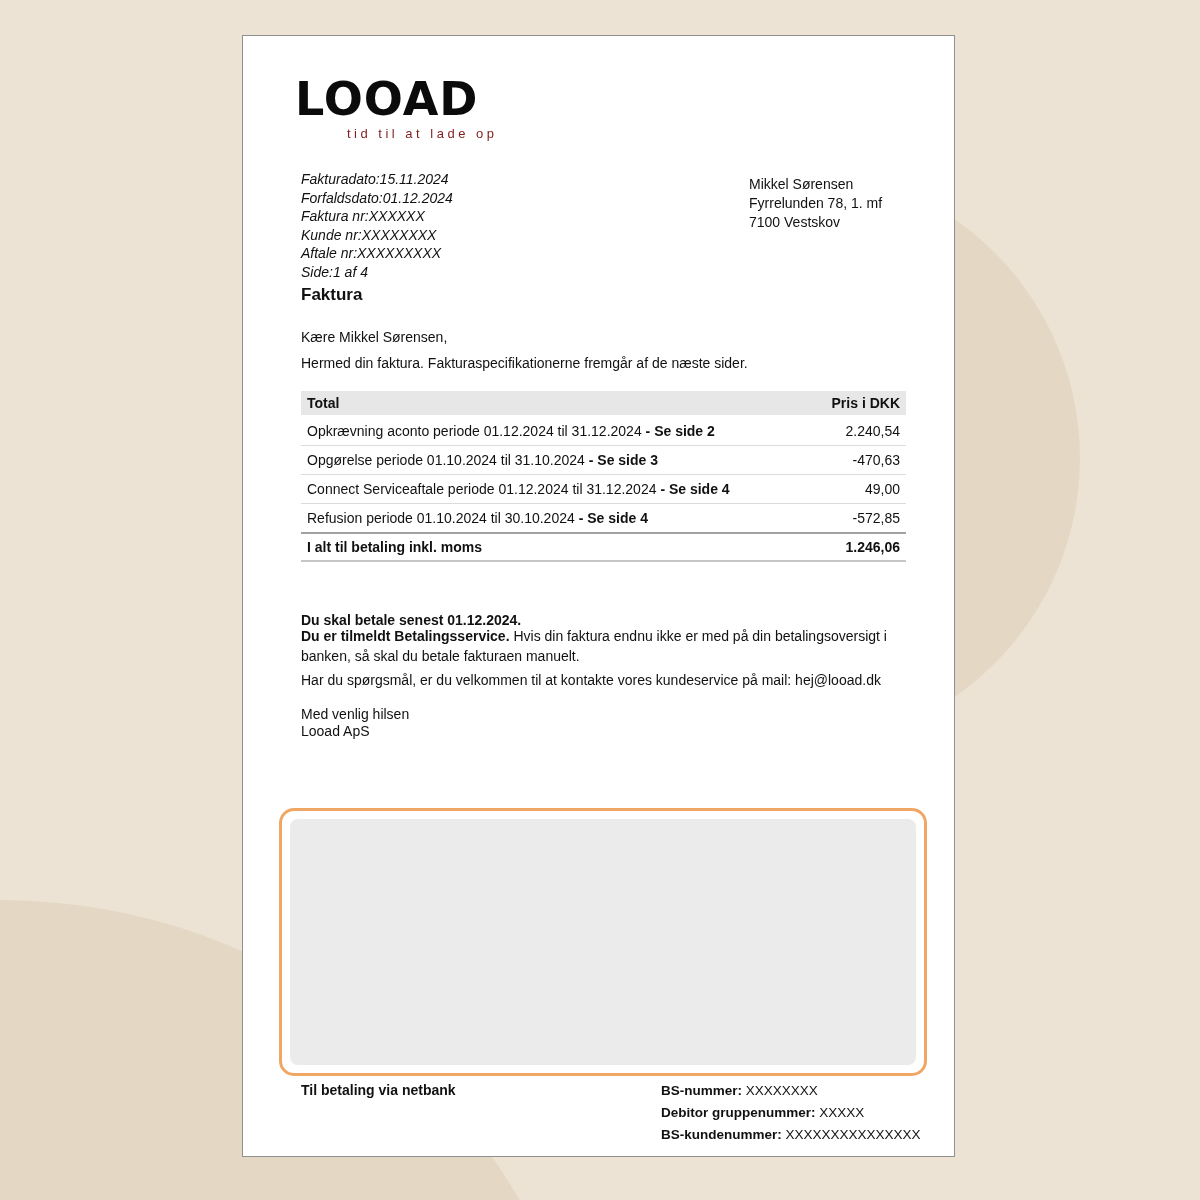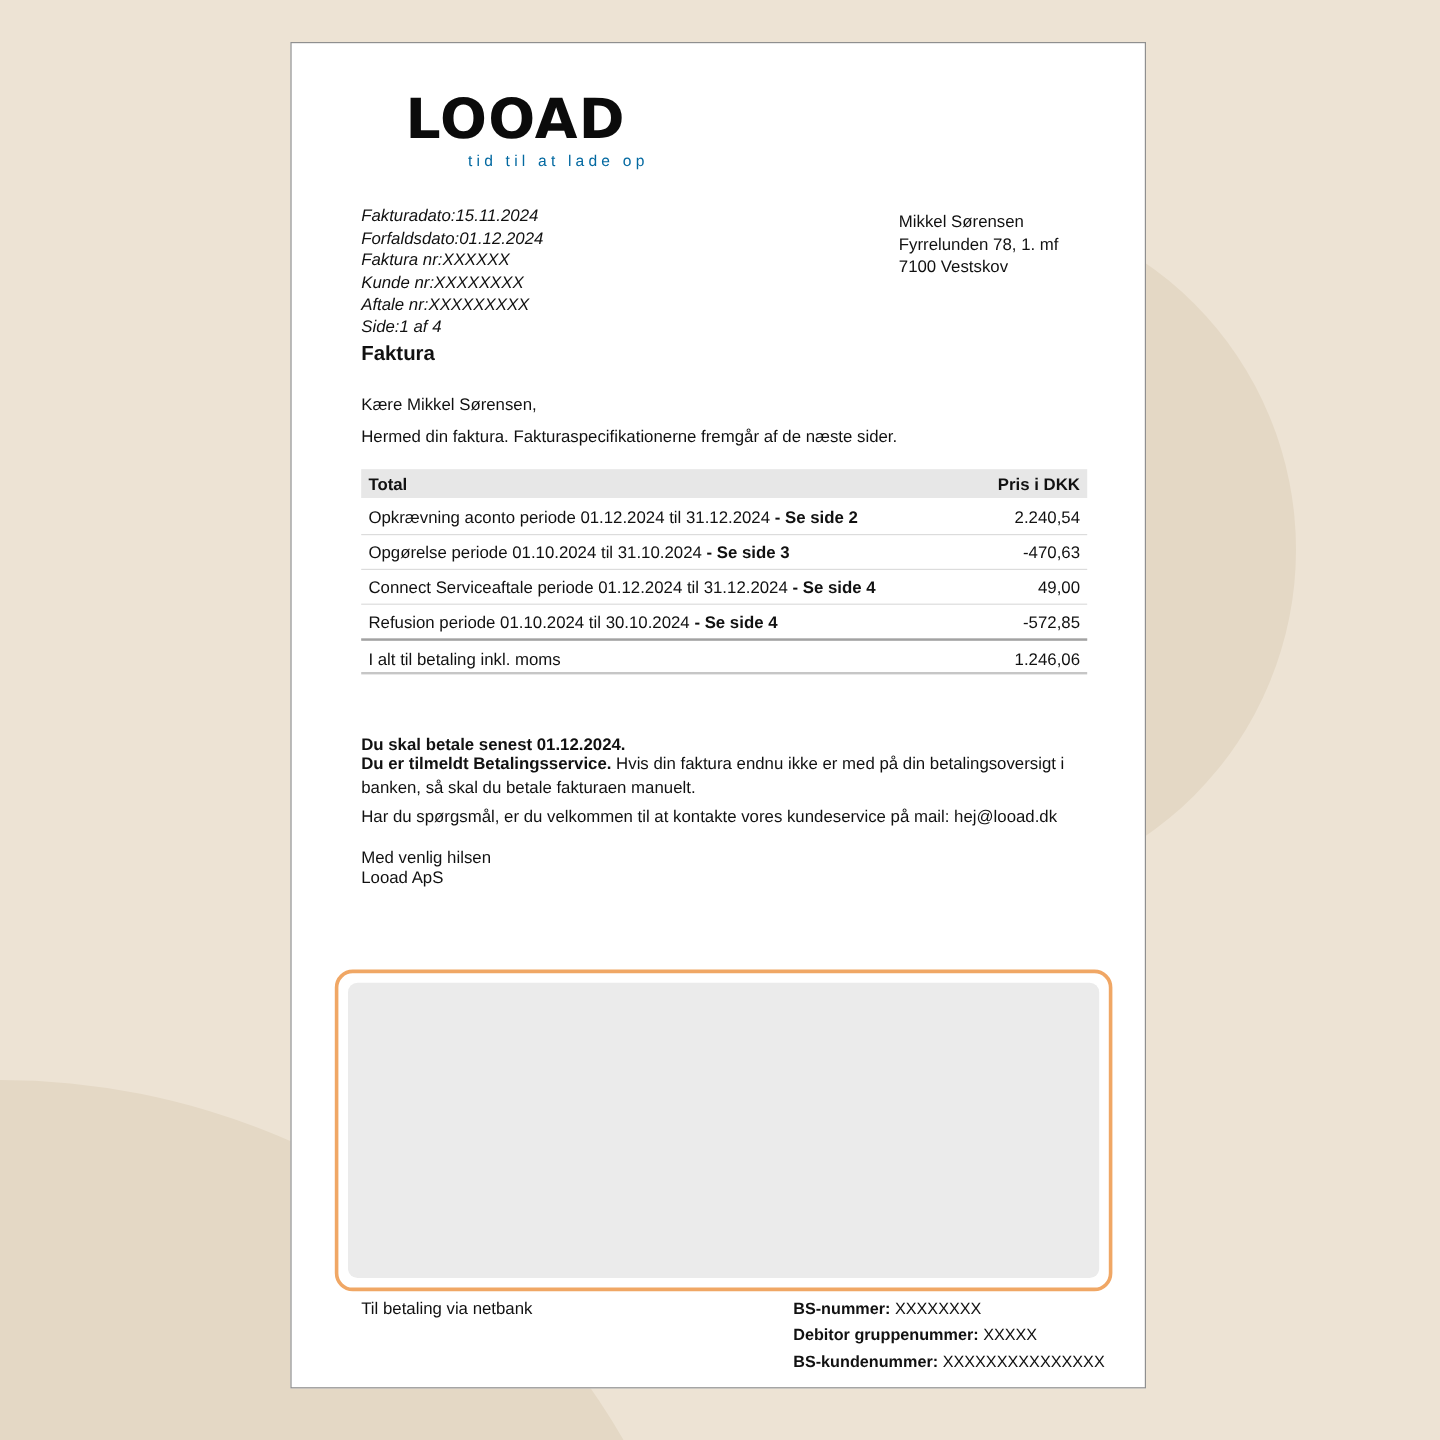--- a/index.html
+++ b/index.html
@@ -25,29 +25,29 @@
   
   .page {
     position: absolute; left: 242px; top: 35px;
     width: 713px; height: 1122px;
     background: #FFFFFF;
     border: 1.5px solid #8F8F8F;
     z-index: 1;
   }
 
   
-  .logo-block { position: absolute; left: 52px; top: 38px; margin-left: 43px; }
+  .logo-block { position: absolute; left: 52px; top: 38px; }
   .logo-text {
     font-family: "DejaVu Sans", sans-serif;
     font-weight: 800; font-size: 46px; line-height: 50px;
     letter-spacing: 1px; color: #0b0b0b;
   }
   .logo-tagline {
     margin-left: 52px; margin-top: 2px;
-    font-size: 13px; letter-spacing: 3.5px; color: #0369a1;
+    font-size: 13px; letter-spacing: 3.5px; color: #7f1d1d;
   }
 
   
   .meta-block { position: absolute; left: 58px; top: 134px; width: 210px; font-size: 14px; }
   .meta-row { display: flex; line-height: 18.6px; font-style: italic; }
 
   
   .recipient { position: absolute; left: 458px; top: 139px; font-size: 14px; line-height: 19px; margin-left: 48px; }
 
   .doc-title { position: absolute; left: 58px; top: 249px; font-size: 17px; font-weight: bold; }
@@ -61,22 +61,22 @@
     background: #E7E7E7; font-weight: bold;
     padding: 4px 6px 4px 6px; height: 24px; align-items: center;
     margin-bottom: 2px;
   }
   .t-row {
     display: flex; justify-content: space-between; align-items: center;
     padding: 7px 6px; border-bottom: 1px solid #DCDCDC; height: 29px;
   }
   .t-row .ref { font-weight: bold; }
   .t-total {
-    display: flex; justify-content: space-between; 
-    padding: 7px 6px; height: 30px; font-weight: normal;
+    display: flex; justify-content: space-between; align-items: center;
+    padding: 7px 6px; height: 30px; font-weight: bold;
     border-top: 2px solid #A2A2A2; border-bottom: 2px solid #C6C6C6;
     margin-top: -1px;
     gap: 23px;
   }
 
   .deadline { position: absolute; left: 58px; top: 576px; font-size: 14px; font-weight: bold; }
   .service-para { position: absolute; left: 58px; top: 591px; width: 600px; font-size: 14px; line-height: 19.5px; }
   .contact { position: absolute; left: 58px; top: 636px; font-size: 14px; white-space: nowrap; }
   .signoff { position: absolute; left: 58px; top: 670px; font-size: 14px; line-height: 17px; }
 
@@ -98,21 +98,21 @@
     background: #FFFFFF;
     border: 3px solid #F0A765; border-radius: 15px;
     padding: 8px;
   }
   .slip-inner {
     width: 100%; height: 100%;
     background: #EBEBEB; border-radius: 8px;
   }
 
   .netbank { position: absolute; left: 58px; top: 1043px; font-size: 14px; line-height: 22px; }
-  .netbank .nb-head { font-weight: normal; }
+  .netbank .nb-head { font-weight: bold; }
   .bs-block { position: absolute; left: 418px; top: 1044px; font-size: 13.5px; line-height: 22px; }
   .bs-row .bs-label { font-weight: bold; }
 </style>
 </head>
 <body>
 
 <div class="bg-circle-right"></div>
 <div class="bg-circle-bottomleft"></div>
 
 <div class="page">

